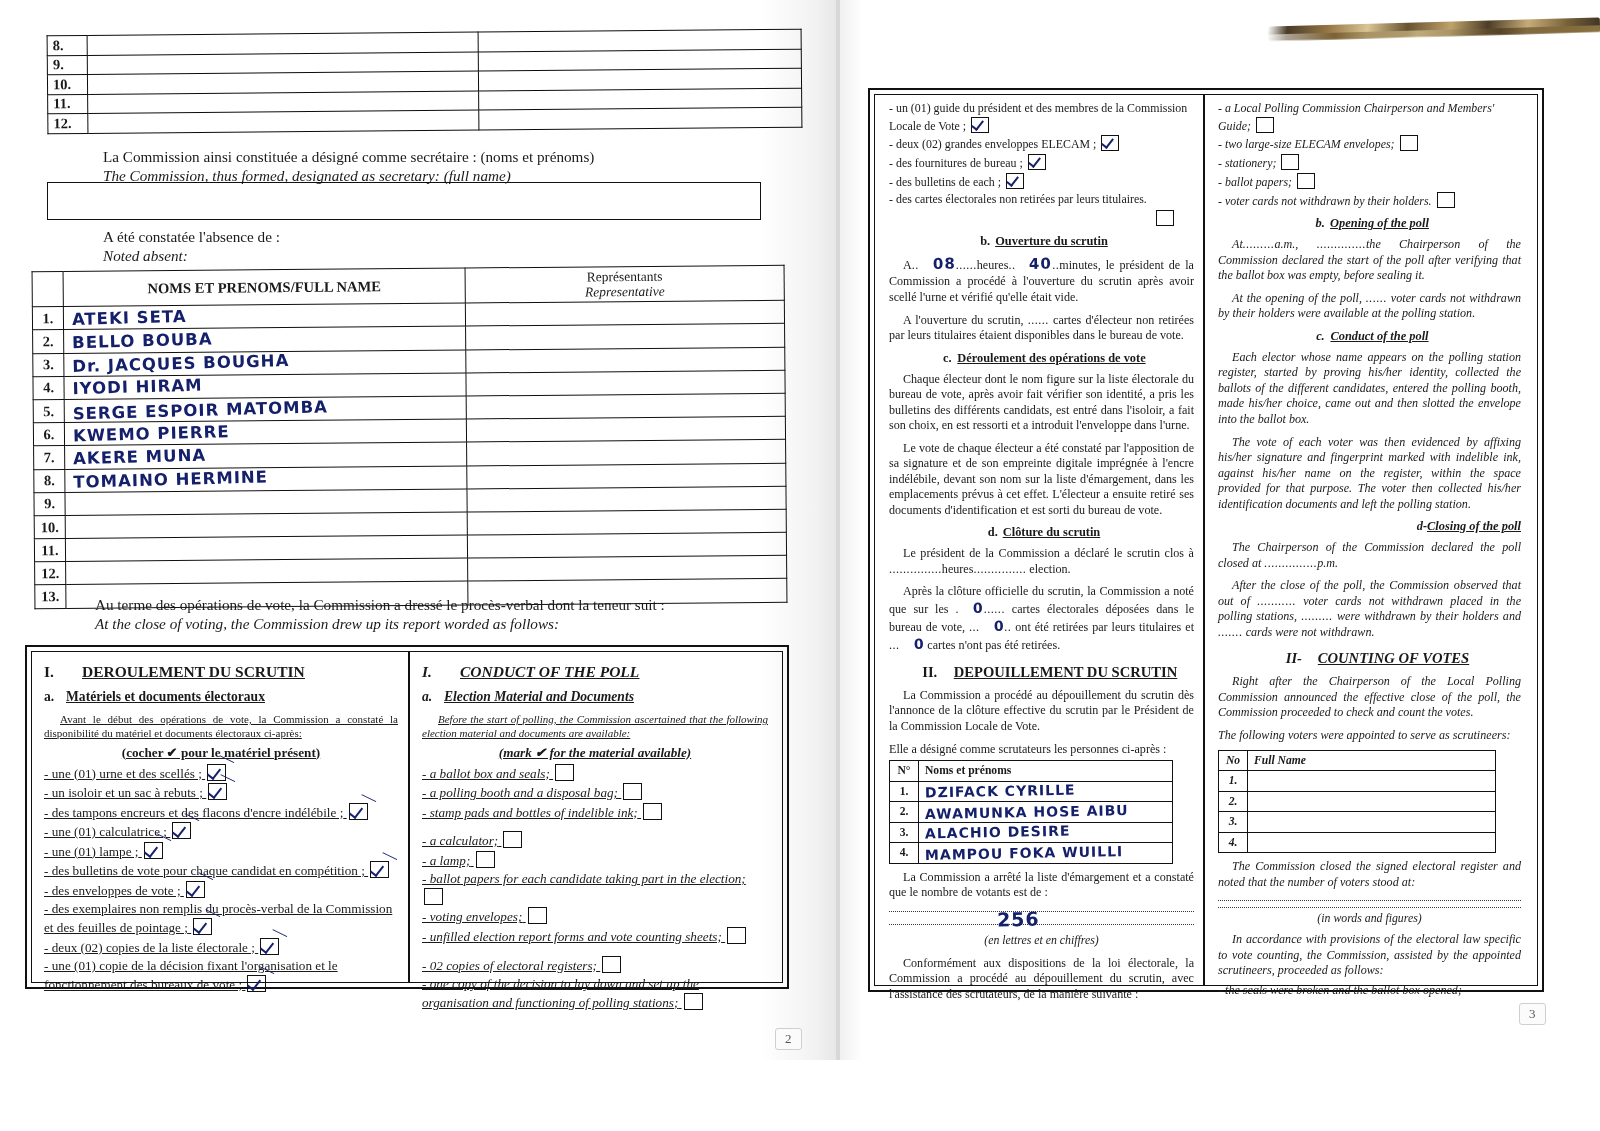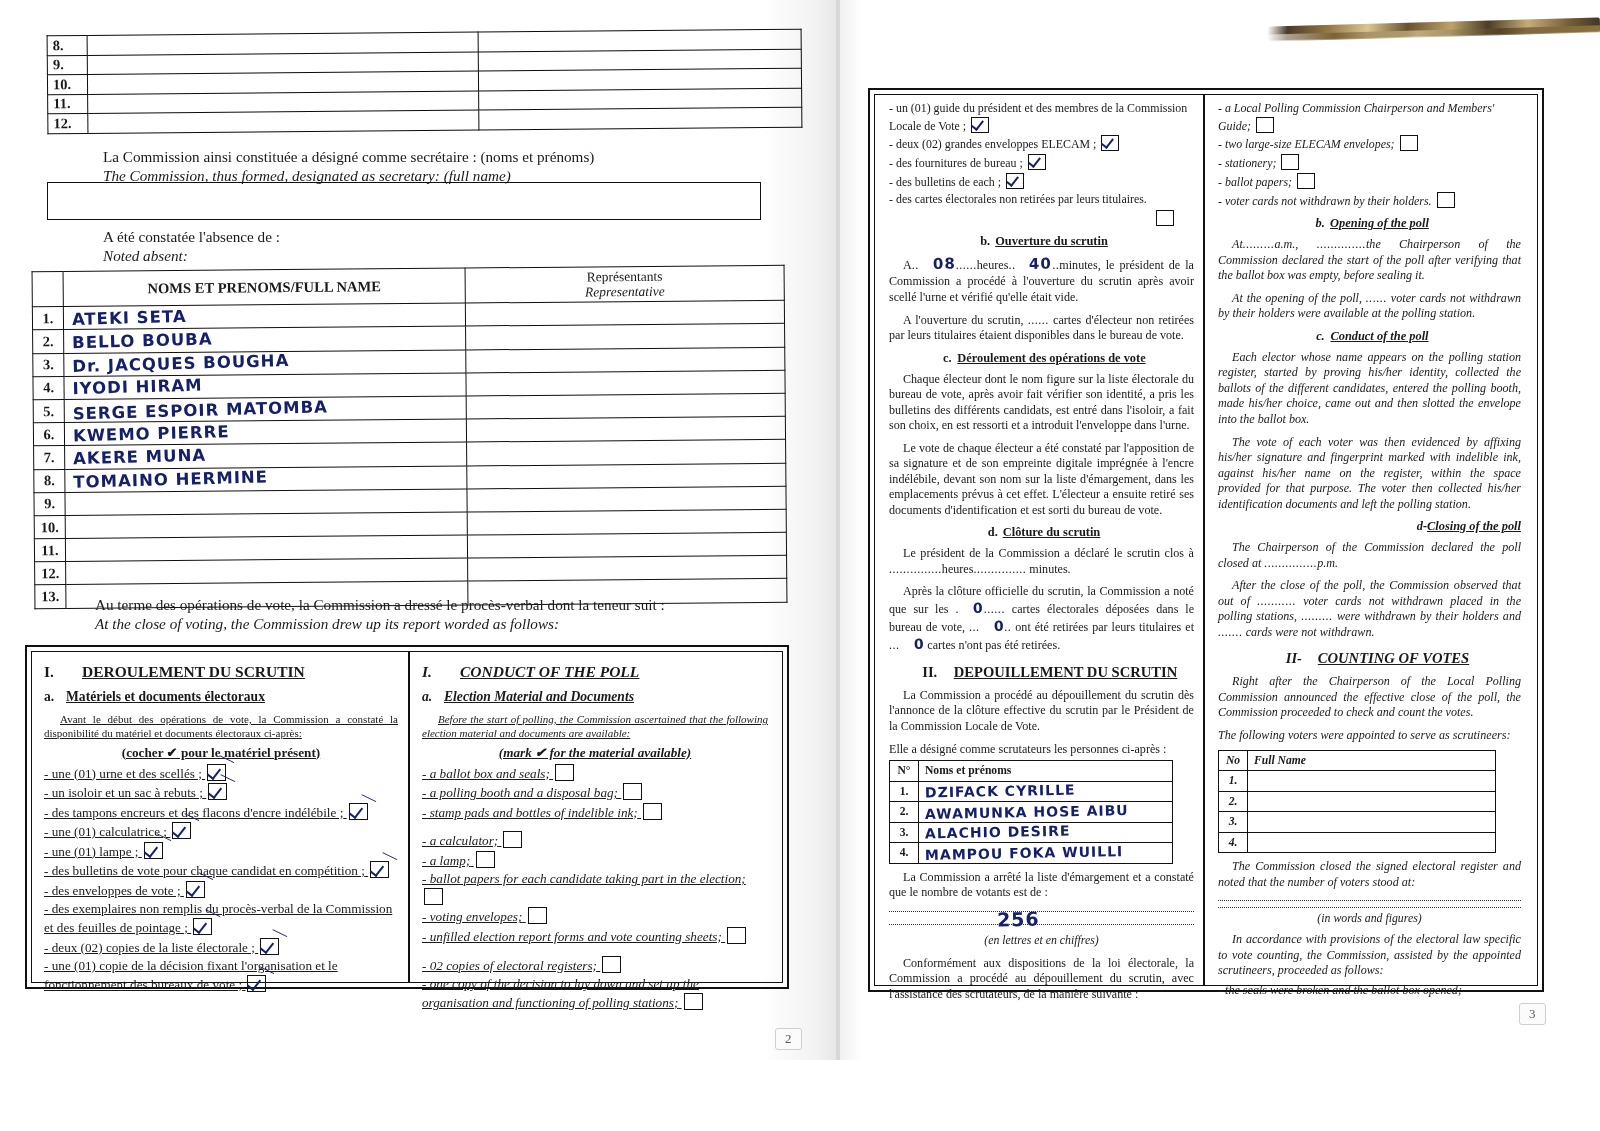--- a/index.html
+++ b/index.html
@@ -359,21 +359,21 @@
       <div class="rhead" style="text-align:center">
         <span class="ln">c.</span><span class="u">Déroulement des opérations de vote</span>
       </div>
       <div class="rpara">Chaque électeur dont le nom figure sur la liste électorale du bureau de vote, après avoir fait vérifier son identité, a pris les bulletins des différents candidats, est entré dans l'isoloir, a fait son choix, en est ressorti et a introduit l'enveloppe dans l'urne.</div>
       <div class="rpara">Le vote de chaque électeur a été constaté par l'apposition de sa signature et de son empreinte digitale imprégnée à l'encre indélébile, devant son nom sur la liste d'émargement, dans les emplacements prévus à cet effet. L'électeur a ensuite retiré ses documents d'identification et est sorti du bureau de vote.</div>
 
       <div class="rhead" style="text-align:center">
         <span class="ln">d.</span><span class="u">Clôture du scrutin</span>
       </div>
       <div class="rpara">
-        <span>Le président de la Commission a déclaré le scrutin clos à</span> <span class="dots">...............</span><span>heures</span><span class="dots">...............</span> <span>minutes.</span>
+        <span>Le président de la Commission a déclaré le scrutin clos à</span> <span class="dots">...............</span><span>heures</span><span class="dots">...............</span> <span>election.</span>
       </div>
       <div class="rpara">
         <span>Après la clôture officielle du scrutin, la Commission a noté que sur les</span> <span class="dots">.</span><span class="hw" style="font-size:14px">0</span><span class="dots">......</span> <span>cartes électorales déposées dans le bureau de vote,</span> <span class="dots">...</span><span class="hw" style="font-size:14px">0</span><span class="dots">..</span> <span>ont été retirées par leurs titulaires et</span> <span class="dots">...</span><span class="hw" style="font-size:14px">0</span> <span>cartes n'ont pas été retirées.</span>
       </div>
 
       <div class="rhead2" style="text-align:center">
         <span class="ln">II.</span><span class="u">DEPOUILLEMENT DU SCRUTIN</span>
       </div>
       <div class="rpara">La Commission a procédé au dépouillement du scrutin dès l'annonce de la clôture effective du scrutin par le Président de la Commission Locale de Vote.</div>
       <div class="rpara noind" style="margin-bottom:2px">Elle a désigné comme scrutateurs les personnes ci-après :</div>

